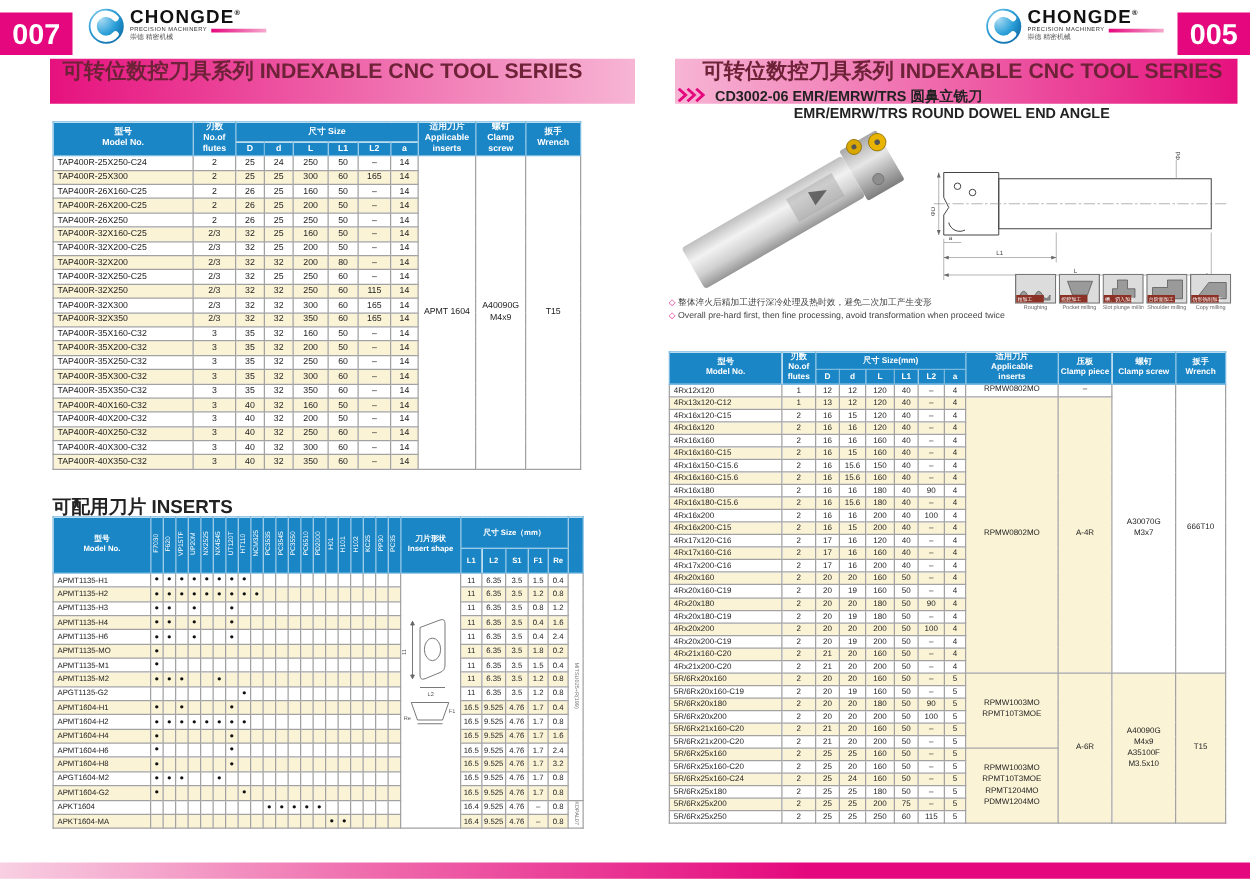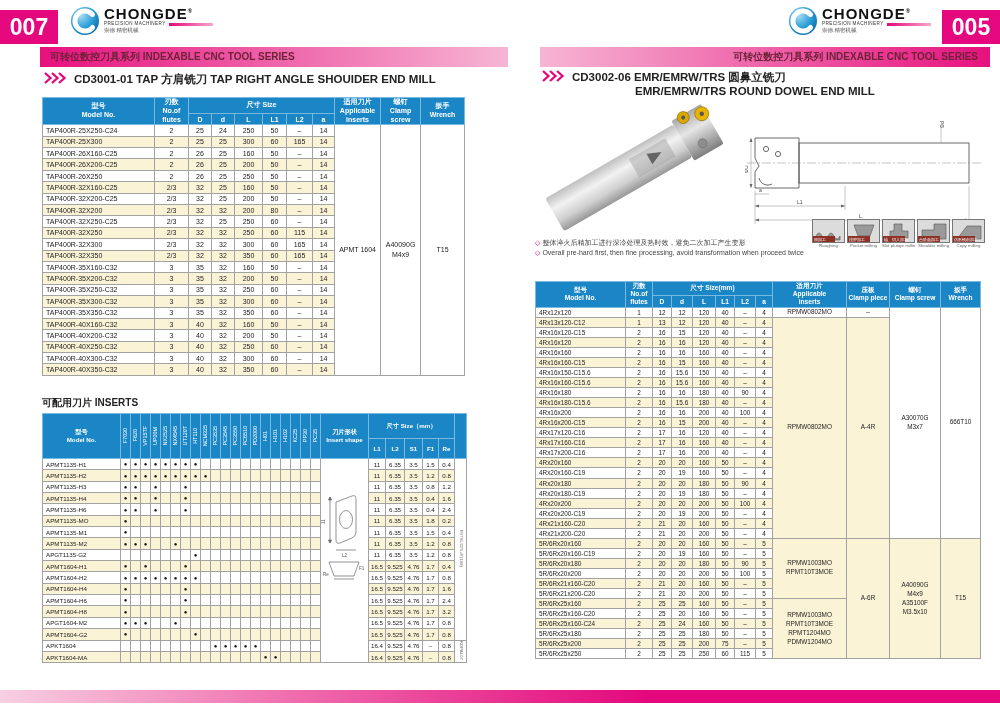--- a/index.html
+++ b/index.html
@@ -9,42 +9,42 @@
     font-size:23px;font-weight:bold;display:flex;align-items:center;justify-content:center;}
   #pn-left{left:0;} #pn-right{right:0;text-align:center;}
   .logo{position:absolute;display:flex;gap:4px;align-items:flex-start;}
   #logo-left{left:70px;top:6px;} #logo-right{left:788px;top:6px;}
   .logo-text{line-height:1.05;}
   .logo-name{font-size:15px;font-weight:bold;letter-spacing:1px;color:#111;}
   .reg{font-size:6px;vertical-align:super;}
   .logo-sub{font-size:4.6px;color:#333;letter-spacing:.4px;display:flex;align-items:center;}
   .dash{display:inline-block;width:44px;height:3px;background:linear-gradient(90deg,#e4077d,#f6a9ce);margin-left:3px;}
   .logo-cn{font-size:5.5px;color:#555;margin-top:1px;}
-  .banner{position:absolute;top:47px;height:20px;line-height:20px;font-size:10px;font-weight:bold;color:#6d2238;}
+  .banner{position:absolute;top:47px;height:36px;line-height:20px;font-size:17px;font-weight:bold;color:#6d2238;}
   #banner-left{left:40px;width:458px;background:linear-gradient(90deg,#e6117e,#f7b5d4);padding-left:10px;}
   #banner-right{left:540px;width:438px;background:linear-gradient(90deg,#f7b5d4,#e6117e);text-align:right;padding-right:12px;}
   .title{position:absolute;font-size:11.5px;font-weight:bold;color:#222;display:flex;gap:6px;align-items:flex-start;}
   #title-left{left:44px;top:72px;}
   #title-right{left:542px;top:70px;}
   #title-right .t2line{display:block;margin-left:63px;}
   table{border-collapse:collapse;table-layout:fixed;position:absolute;background:#fff;border:1px solid #777;}
   th,td{border:1px solid #a2a2a2;text-align:center;vertical-align:middle;overflow:hidden;white-space:nowrap;padding:0 1px;}
   thead th{background:#1b86c6;color:#fff;font-weight:bold;border:1px solid #79b9e0;}
   thead th div{line-height:1.25;}
   tr.alt td{background:#fbf3d6;}
   td.model{text-align:left;padding-left:3px;}
   td.merged{background:#fff;font-size:inherit;}
   td.merged div{line-height:1.4;}
   #left-table{left:42px;top:97px;width:422px;font-size:7px;}
   #left-table td{height:10.4px;}
   #left-table thead th{font-size:7px;}
   #right-table{left:535px;top:281px;width:445px;font-size:6.4px;}
   #right-table td{height:9.05px;}
   #right-table thead th{font-size:6.6px;}
-  #inserts-label{position:absolute;left:42px;top:396px;font-size:10px;font-weight:bold;color:#222;}
+  #inserts-label{position:absolute;left:42px;top:396px;font-size:15px;font-weight:bold;color:#222;}
   #inserts-table{left:42px;top:413px;width:424px;font-size:6.2px;}
   #inserts-table td{height:10.35px;}
   #inserts-table thead th{font-size:6.2px;}
   th.vth{height:44px;padding:0;}
   th.vth span{writing-mode:vertical-rl;transform:rotate(180deg);font-size:5.4px;font-weight:normal;display:inline-block;line-height:1;max-height:42px;}
   td.dot{font-size:6px;line-height:1;color:#111;}
   td.shapecell{background:#fff;}
   td.notecell{background:#fff;padding:0;}
   td.notecell span{writing-mode:vertical-rl;font-size:4.4px;color:#777;display:inline-block;line-height:1;}
   #tool-photo{position:absolute;left:533px;top:95px;}
@@ -82,26 +82,20 @@
     <div class="logo-text">
       <div class="logo-name"><span>CHONGDE</span><span class="reg">®</span></div>
       <div class="logo-sub">
           <span>PRECISION MACHINERY</span>
           <span class="dash"></span>
         </div>
       <div class="logo-cn">崇德 精密机械</div>
     </div>
   </div>
   <div class="banner" id="banner-left">可转位数控刀具系列 INDEXABLE CNC TOOL SERIES</div>
-  <div class="title" id="title-left">
-    <svg width="24" height="12" viewBox="0 0 24 12">
-      <path d="M1 1 L6.5 6 L1 11 M8 1 L13.5 6 L8 11 M15 1 L20.5 6 L15 11" stroke="#e4077d" stroke-width="2.3" fill="none"></path>
-    </svg>
-    <span>CD3001-01  TAP 方肩铣刀  TAP RIGHT ANGLE SHOUIDER END MILL</span>
-  </div>
 
   <table id="left-table">
       <colgroup>
         <col style="width: 112px;">
         <col style="width: 34px;">
         <col style="width: 23px;">
         <col style="width: 23px;">
         <col style="width: 28px;">
         <col style="width: 24px;">
         <col style="width: 26px;">
@@ -995,21 +989,21 @@
     </div>
   </div>
   <div class="pagenum" id="pn-right">005</div>
   <div class="banner" id="banner-right">可转位数控刀具系列 INDEXABLE CNC TOOL SERIES</div>
   <div class="title" id="title-right">
     <svg width="24" height="12" viewBox="0 0 24 12">
       <path d="M1 1 L6.5 6 L1 11 M8 1 L13.5 6 L8 11 M15 1 L20.5 6 L15 11" stroke="#e4077d" stroke-width="2.3" fill="none"></path>
     </svg>
     <span>
       <span>CD3002-06 EMR/EMRW/TRS 圆鼻立铣刀</span>
-      <span class="t2line">EMR/EMRW/TRS ROUND DOWEL END MILL</span>
+      <span class="t2line">EMR/EMRW/TRS ROUND DOWEL END ANGLE</span>
     </span>
   </div>
 
   <svg id="tool-photo" width="212" height="142" viewBox="0 0 212 142">
     <defs>
       <linearGradient id="met" x1="0" y1="0" x2="0" y2="1">
         <stop offset="0" stop-color="#bfbfbf"></stop>
           <stop offset="0.35" stop-color="#f2f2f2"></stop>
         <stop offset="0.7" stop-color="#d0d0d0"></stop>
           <stop offset="1" stop-color="#969696"></stop>

